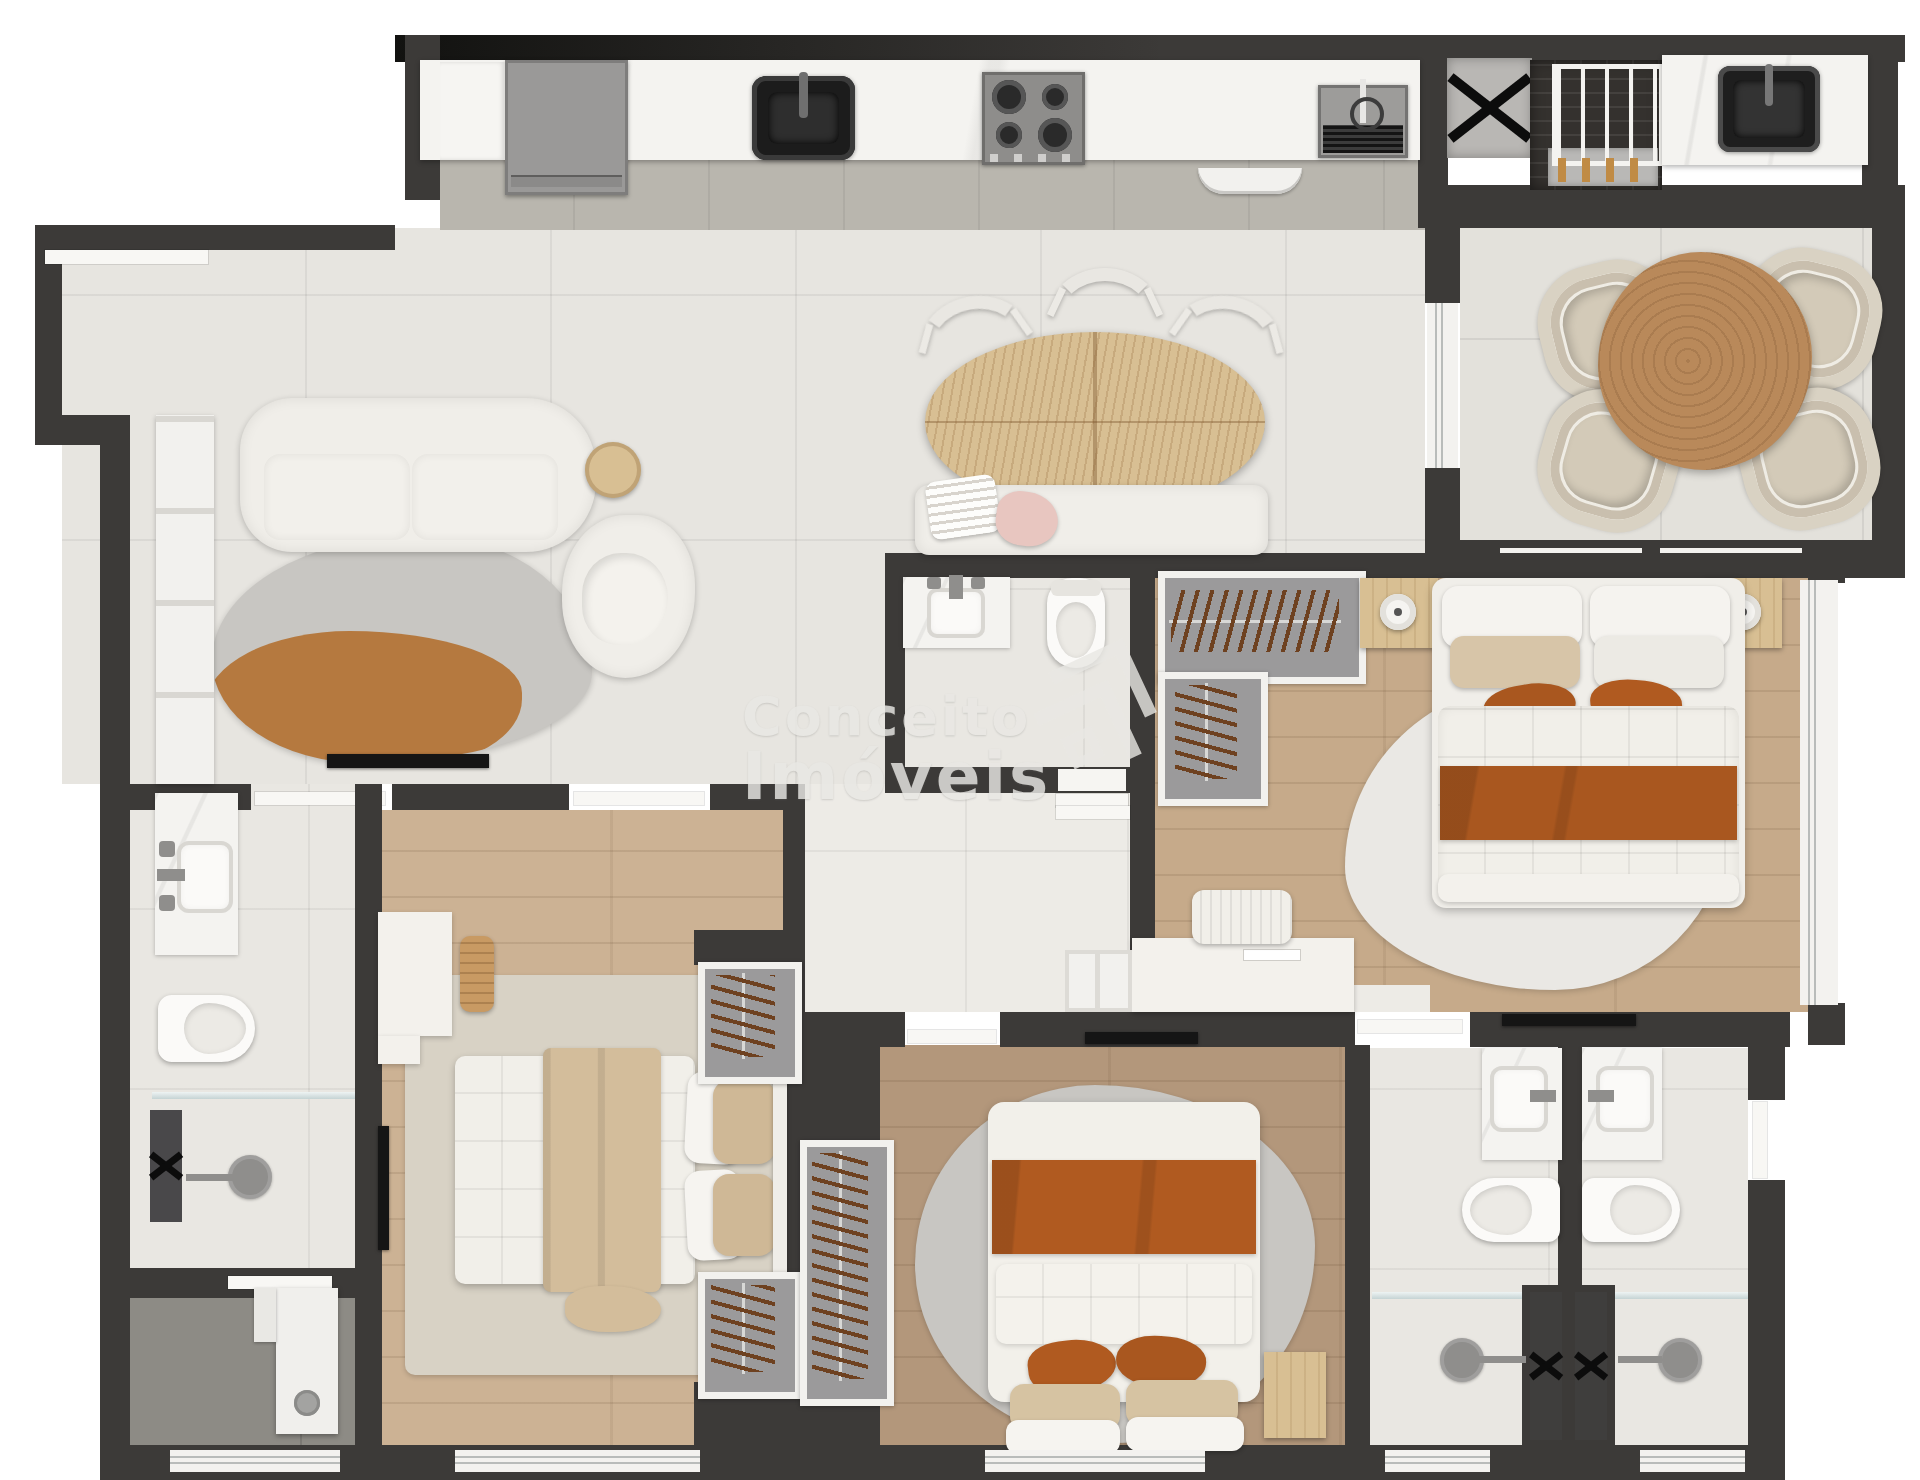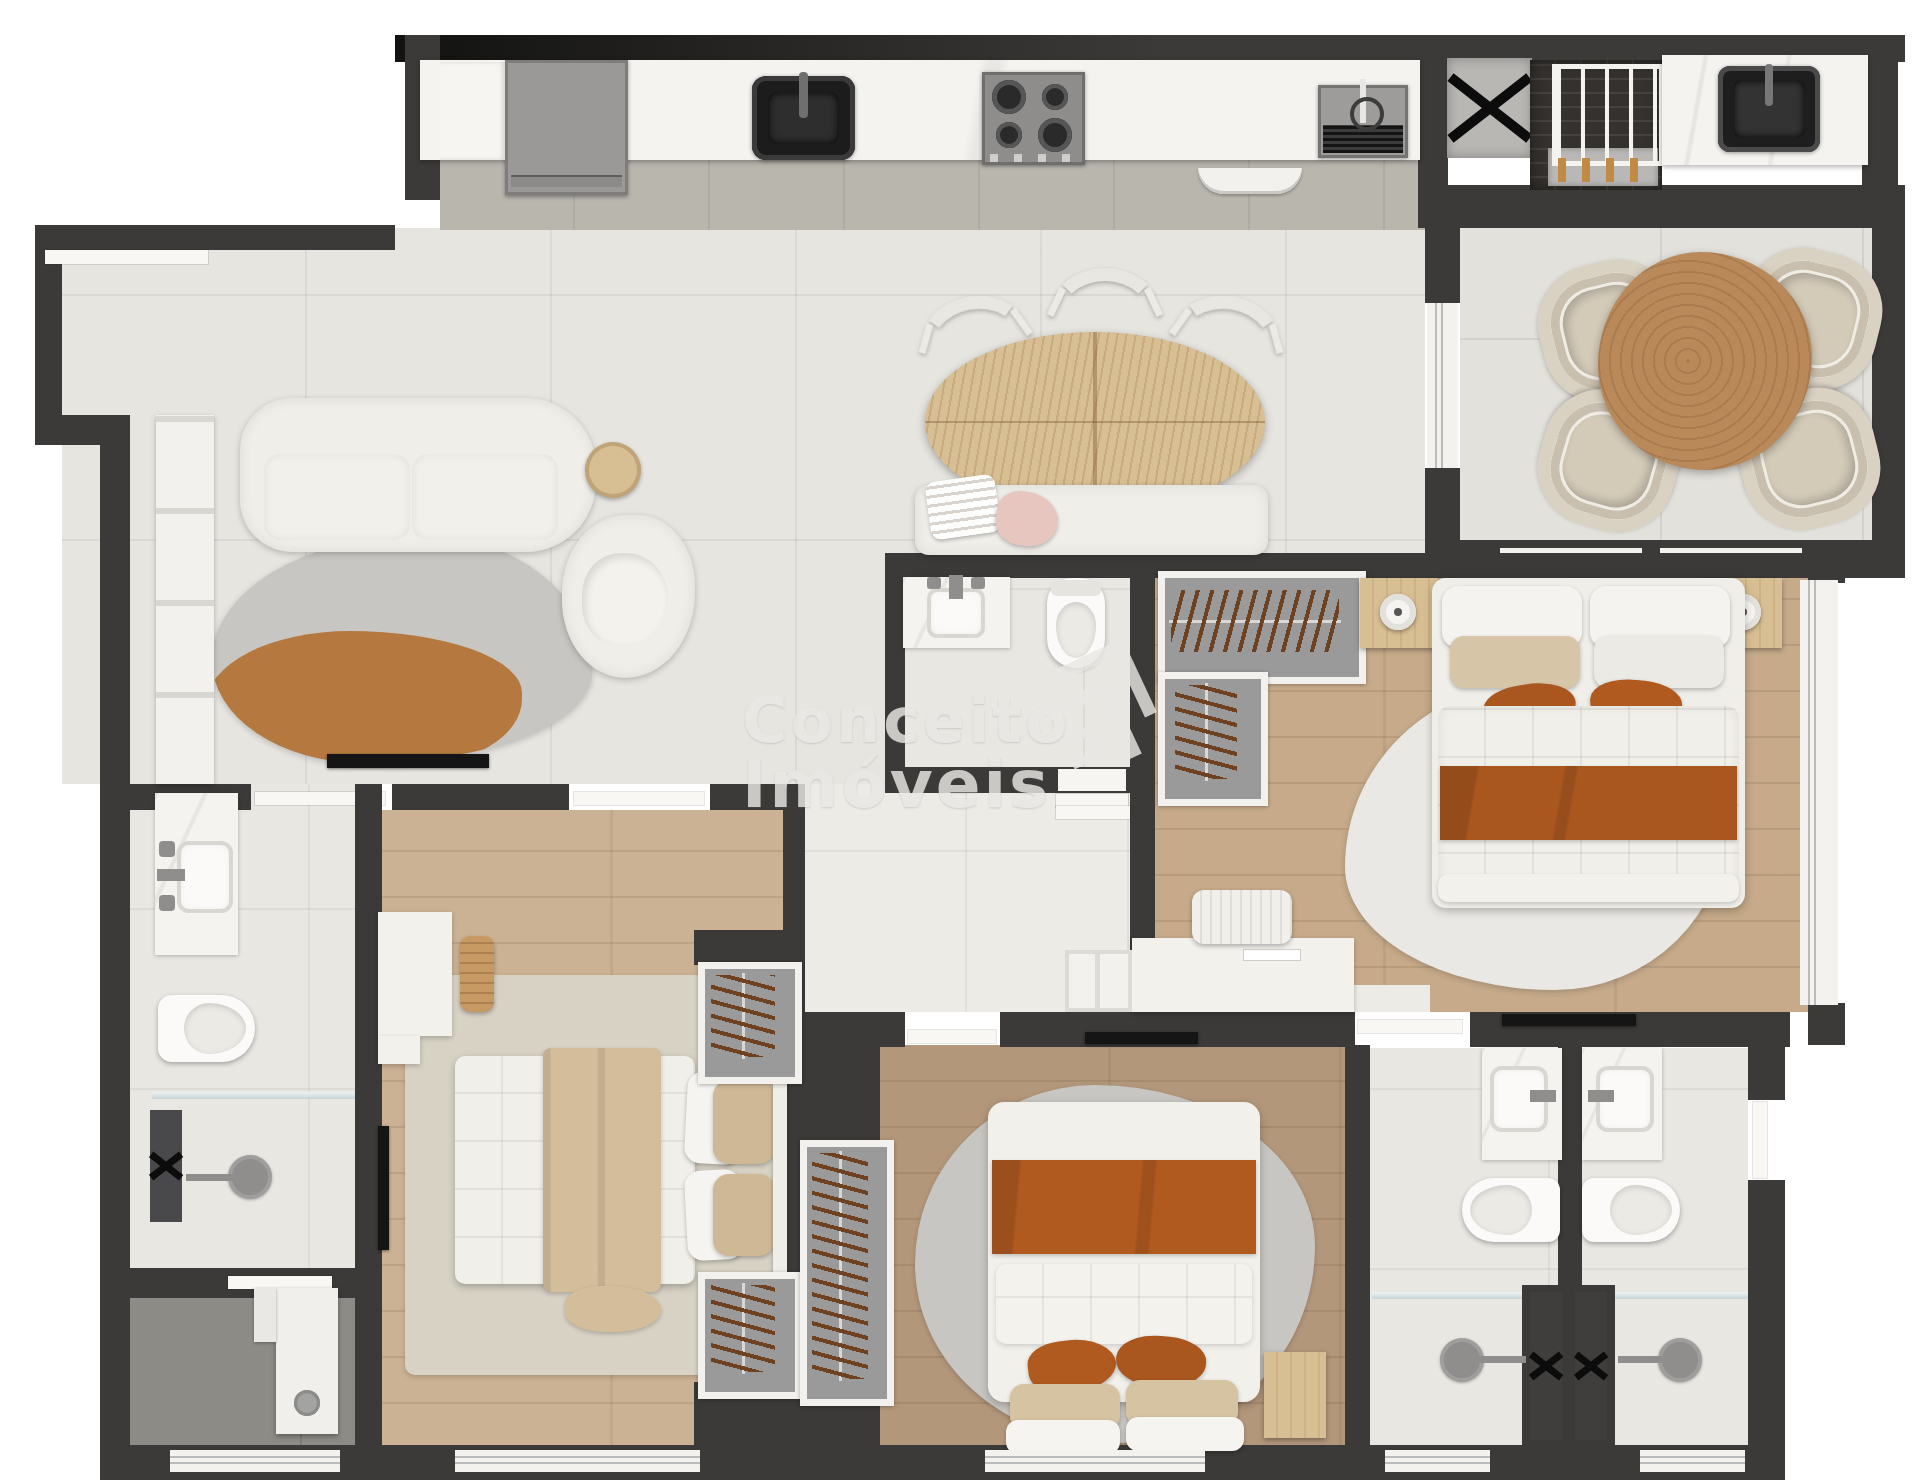--- a/index.html
+++ b/index.html
@@ -68,21 +68,21 @@
   .wchair{position:absolute;width:112px;height:112px;border-radius:42%;border:13px solid #d9d2c3;background:#efece4;box-shadow:inset 0 0 0 9px #c9bfae,0 2px 5px rgba(0,0,0,.25);}
   .wchair .cush{position:absolute;left:12px;top:12px;right:12px;bottom:12px;border-radius:38%;background:#d3cab8;box-shadow:inset 4px 4px 8px rgba(0,0,0,.18);}
   .quilt{background-image:repeating-linear-gradient(0deg,transparent 0 46px,rgba(0,0,0,.06) 46px 48px),repeating-linear-gradient(90deg,transparent 0 46px,rgba(0,0,0,.06) 46px 48px);}
   .brick{background-color:var(--brick);
          background-image:repeating-linear-gradient(0deg,transparent 0 12px,rgba(255,255,255,.08) 12px 14px),
                           repeating-linear-gradient(90deg,transparent 0 24px,rgba(255,255,255,.06) 24px 26px);}
   
   #wm{position:absolute;left:742px;top:690px;z-index:60;color:var(--watermark);opacity:.82;
       font-weight:700;letter-spacing:3px;line-height:1.0;pointer-events:none;
       text-shadow:0 1px 2px rgba(110,110,105,.30);}
-  #wm .l1{font-size:62px;}
+  #wm .l1{font-size:54px;}
   #wm .l2{font-size:66px;}
   #wm-logo{position:absolute;left:1032px;top:618px;z-index:60;opacity:.8;pointer-events:none;}
 </style>
 </head>
 <body>
 
 <div id="canvas">
 
   <div class="tile" style="left:62px;top:228px;width:1363px;height:556px;"></div>
   <div class="aisle" style="left:440px;top:158px;width:985px;height:72px;"></div>

